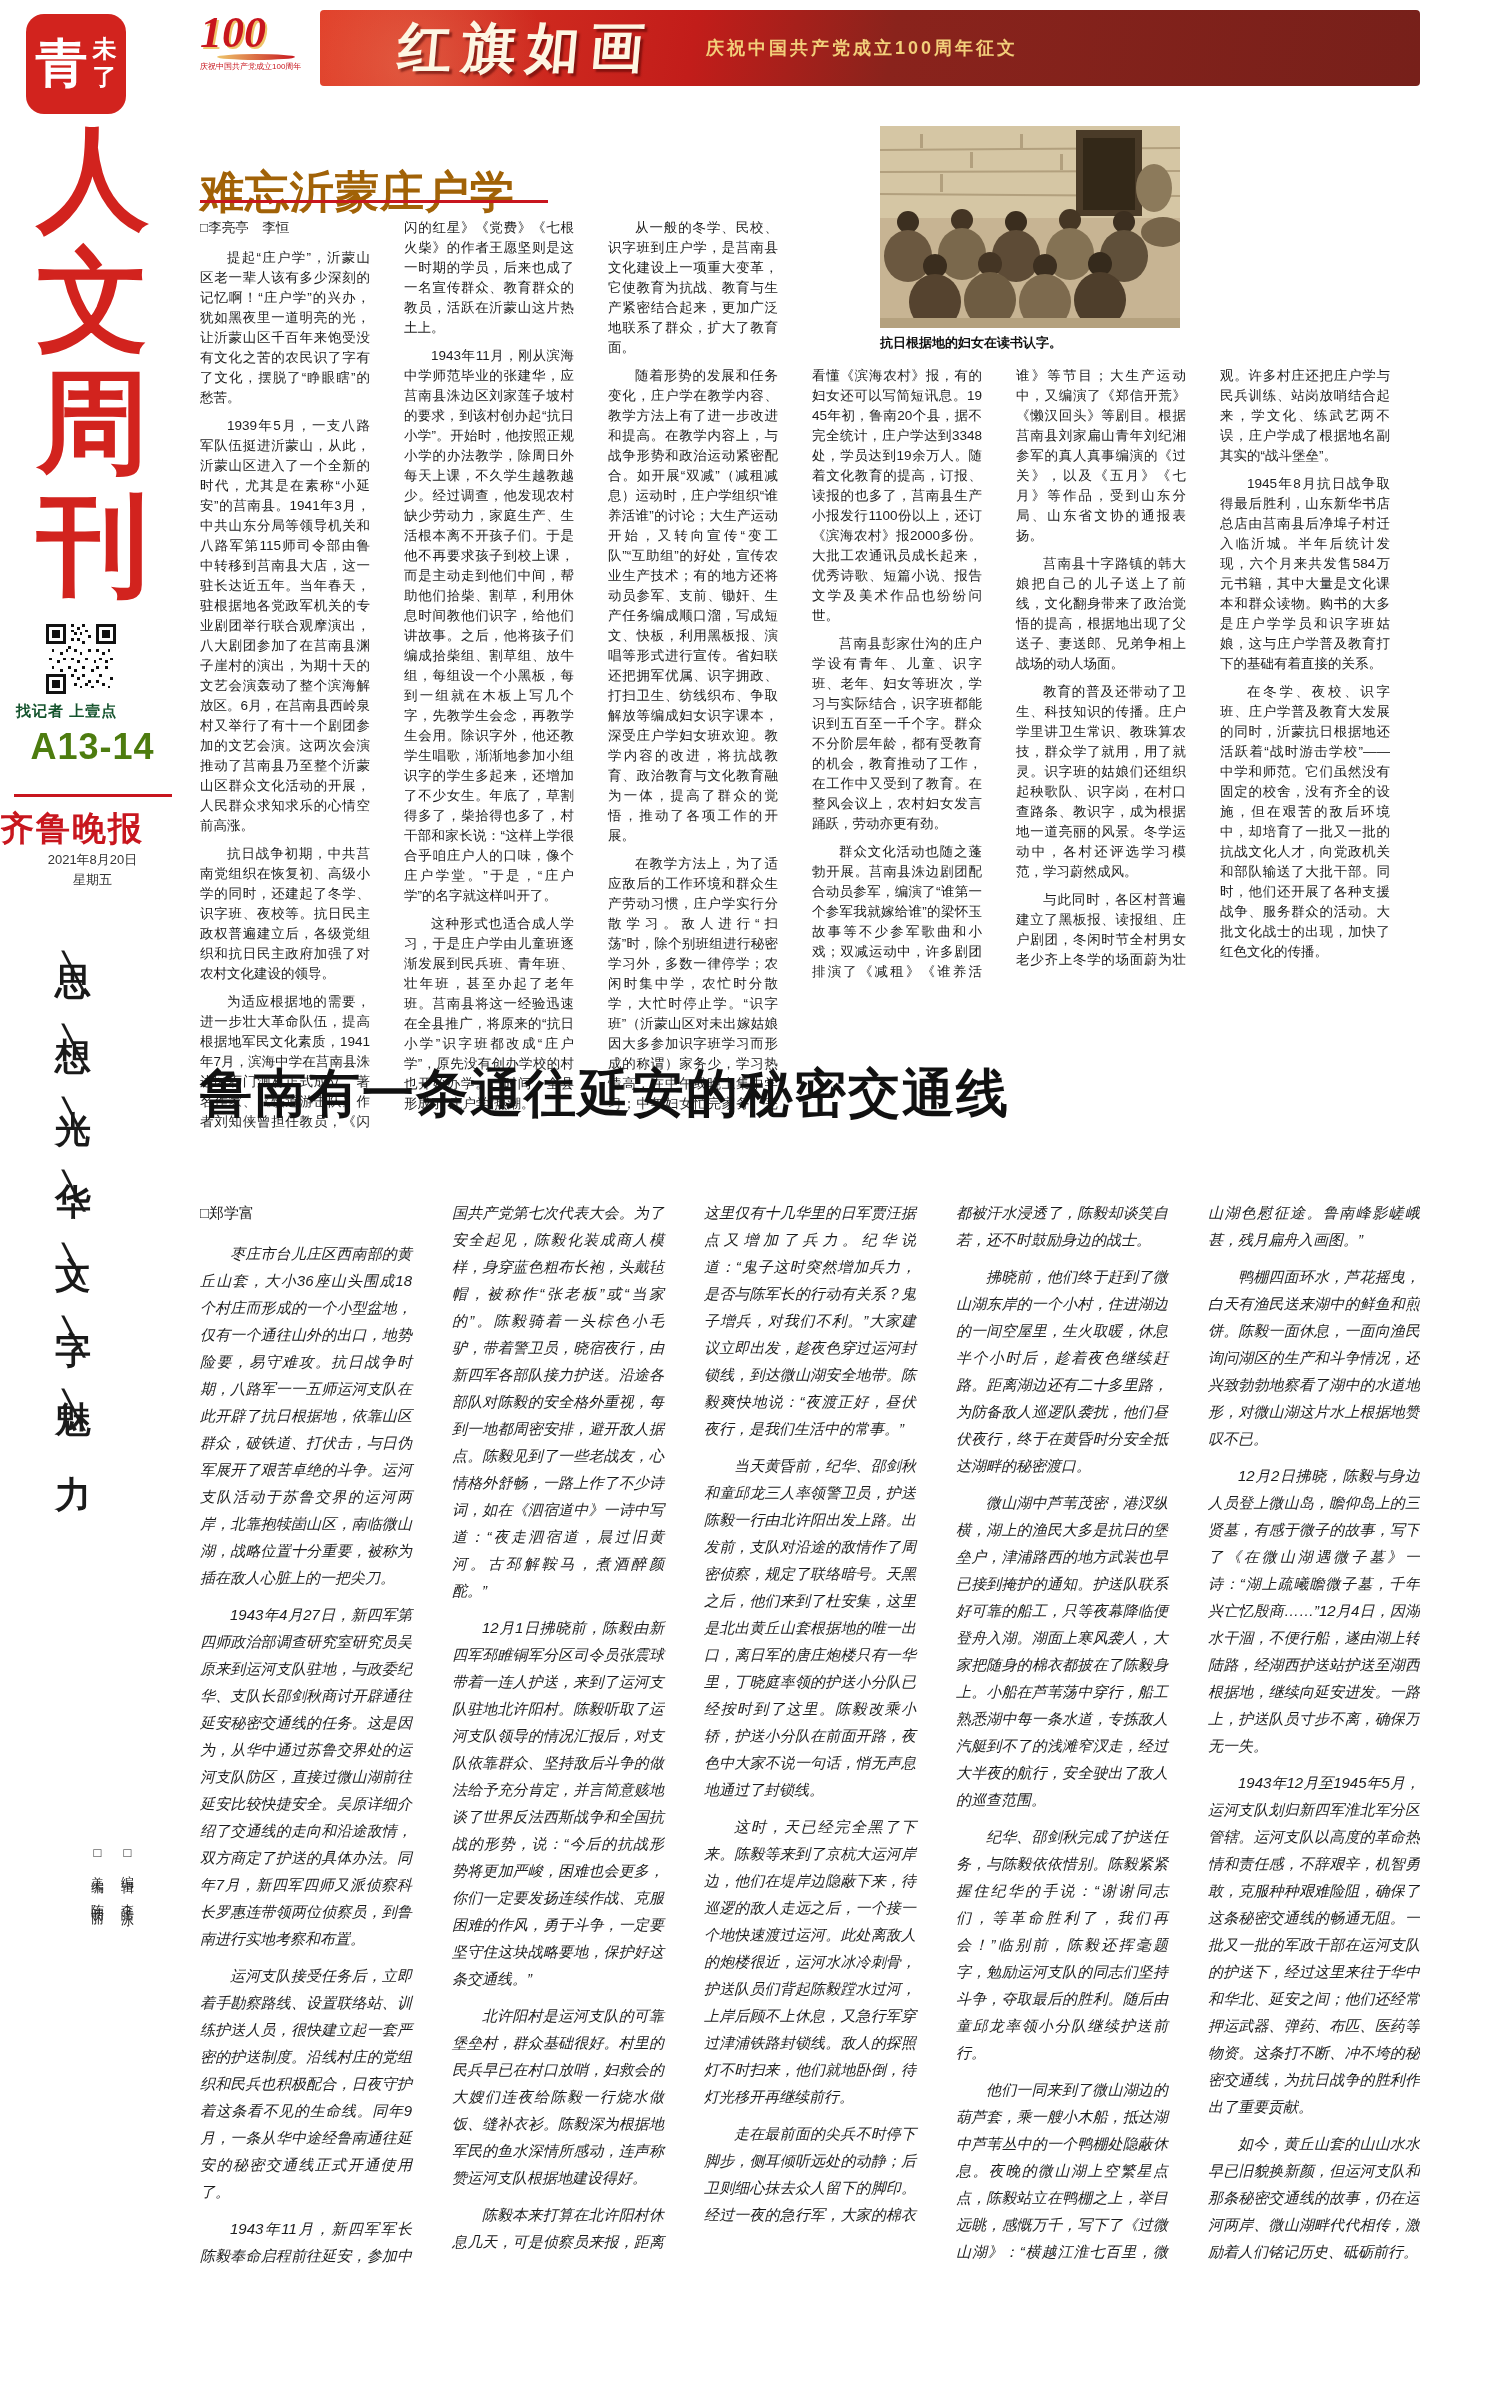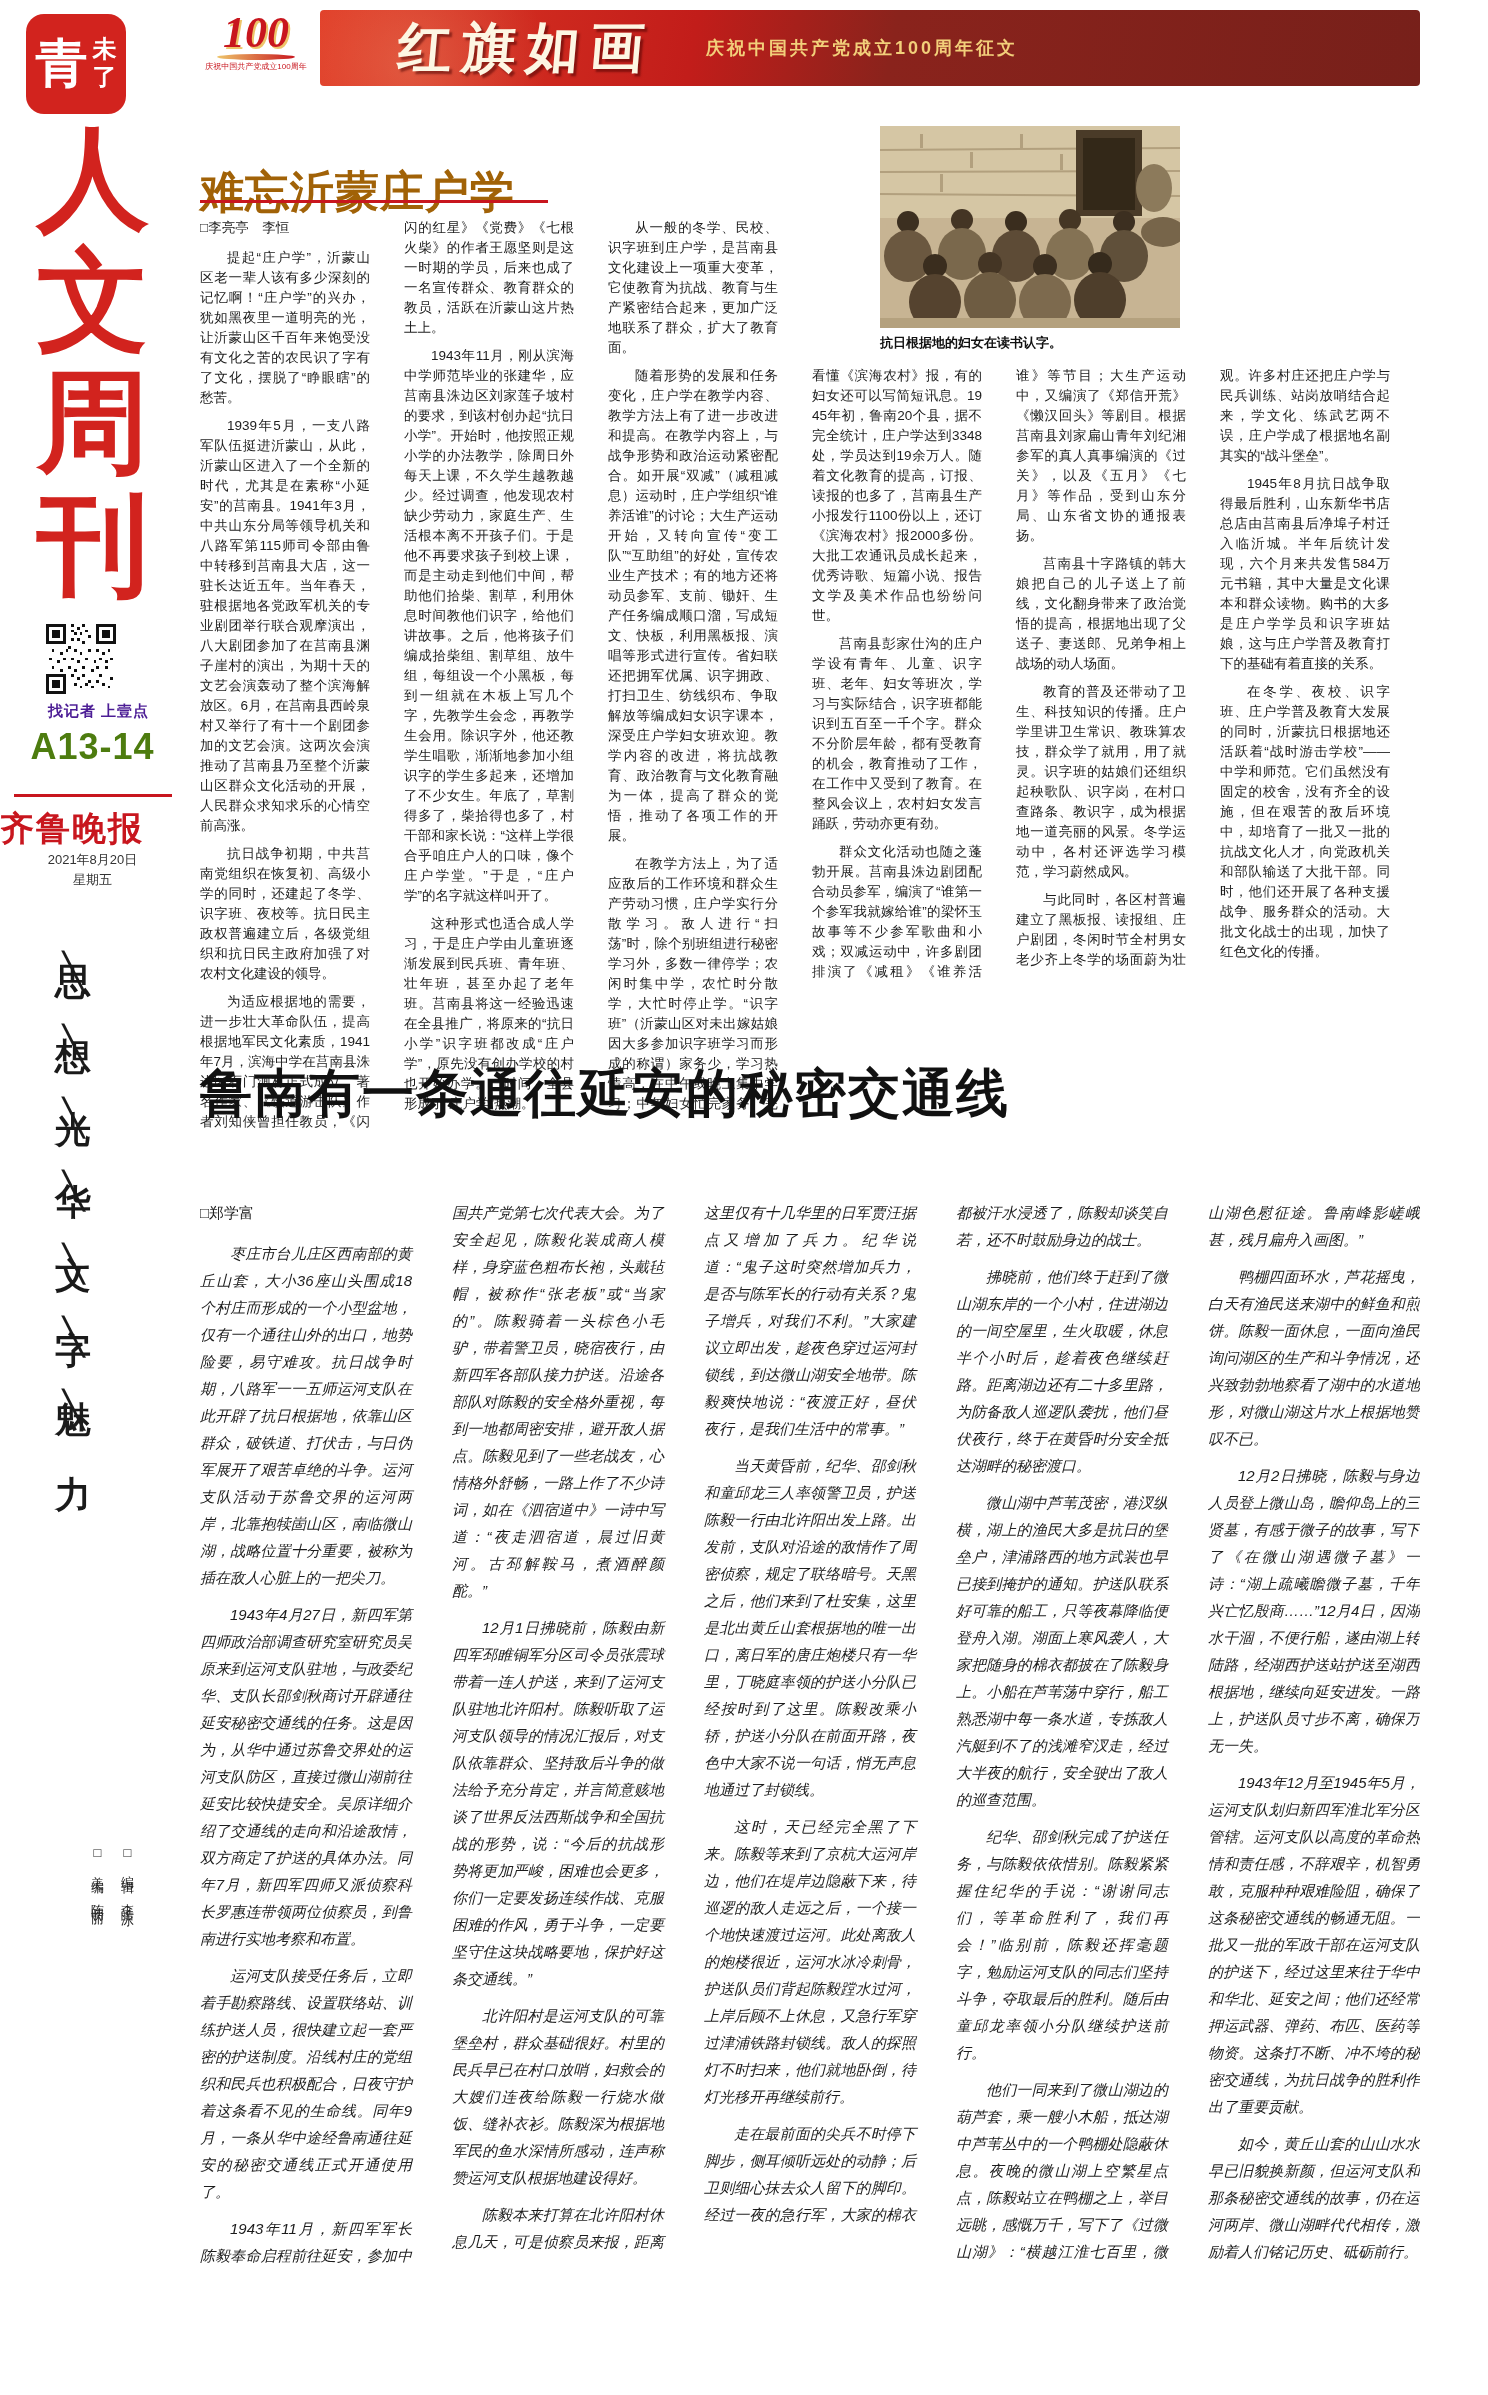--- a/index.html
+++ b/index.html
@@ -10,39 +10,39 @@
   .sidebar{position:absolute;left:0;top:0;width:185px;height:100%;}
   .sb-logo{position:absolute;left:26px;top:14px;width:100px;height:100px;background:#d2231e;
            border-radius:18px;color:#fff;display:flex;align-items:center;justify-content:center;gap:5px;}
   .sb-logo .big{font-size:52px;font-weight:bold;font-family:"Liberation Serif","DejaVu Serif",serif;}
   .sb-logo .small{display:flex;flex-direction:column;font-size:24px;font-weight:bold;line-height:1.15;
                   font-family:"Liberation Serif","DejaVu Serif",serif;}
   .sb-masthead{position:absolute;left:18px;top:118px;width:150px;text-align:center;color:#d2231e;
                font-weight:900;font-family:"Liberation Serif","DejaVu Serif",serif;}
   .sb-masthead .mchar{font-size:112px;line-height:122px;}
   .sb-qr{position:absolute;left:46px;top:624px;width:70px;height:70px;}
-  .sb-qr-caption{position:absolute;top:702px;left:6px;width:185px;text-align:center;font-size:15px;
-                 font-weight:bold;color:#4c1d95;letter-spacing:1px;}
+  .sb-qr-caption{position:absolute;top:702px;left:16px;width:185px;font-size:15px;
+                 font-weight:bold;color:#14532d;letter-spacing:1px;}
   .sb-pageno{position:absolute;top:726px;left:0;width:185px;text-align:center;font-size:36px;
              font-weight:800;color:#4d7c0f;letter-spacing:1px;}
   .sb-rule{position:absolute;top:794px;left:14px;width:158px;height:3px;background:#c8161e;}
   .sb-paper{position:absolute;top:806px;left:0;width:185px;font-size:34px;font-weight:900;
             color:#c8161e;letter-spacing:2px;font-family:"Liberation Serif","DejaVu Serif",serif;}
   .sb-date{position:absolute;top:850px;left:0;width:185px;text-align:center;font-size:13px;color:#333;line-height:1.5;}
   .sb-slogan{position:absolute;left:48px;top:935px;writing-mode:vertical-rl;text-orientation:upright;
              font-size:36px;font-weight:bold;color:#1a1a1a;letter-spacing:16px;}
   .sb-credits{position:absolute;top:1845px;left:88px;display:flex;gap:12px;}
   .sb-credit{writing-mode:vertical-rl;text-orientation:upright;font-size:13px;color:#222;letter-spacing:5px;}
 
   
   .main{position:absolute;left:185px;top:0;width:1280px;}
 
   
   .banner{position:absolute;left:15px;top:8px;width:1220px;height:80px;}
-  .banner-logo{position:absolute;left:0;top:0;width:112px;height:80px;text-align:center;}
+  .banner-logo{position:absolute;left:0;top:0;width:112px;height:80px;text-align:left;}
   .banner-logo .num{font-size:44px;line-height:50px;font-weight:900;font-style:italic;color:#c8161e;
                     text-shadow:2px 2px 0 #eec56a;font-family:"Liberation Serif","DejaVu Serif",serif;}
   .banner-logo .swoosh{display:block;margin:-4px auto 2px;width:78px;height:6px;border-radius:50%;
                        background:linear-gradient(90deg,#eec56a,#c8161e);}
   .banner-logo .sub{font-size:8px;color:#c8161e;line-height:1.2;}
   .banner-strip{position:absolute;left:120px;top:2px;width:1100px;height:76px;border-radius:4px;overflow:hidden;
                 background:linear-gradient(100deg,#e03a25 0%,#c21d1a 34%,#8a231c 52%,#77201a 100%);
                 display:flex;align-items:center;}
   .banner-strip::before{content:'';position:absolute;left:-20px;top:-30px;width:320px;height:150px;
                 background:radial-gradient(circle at 35% 55%,rgba(255,225,170,.22),transparent 60%);}

